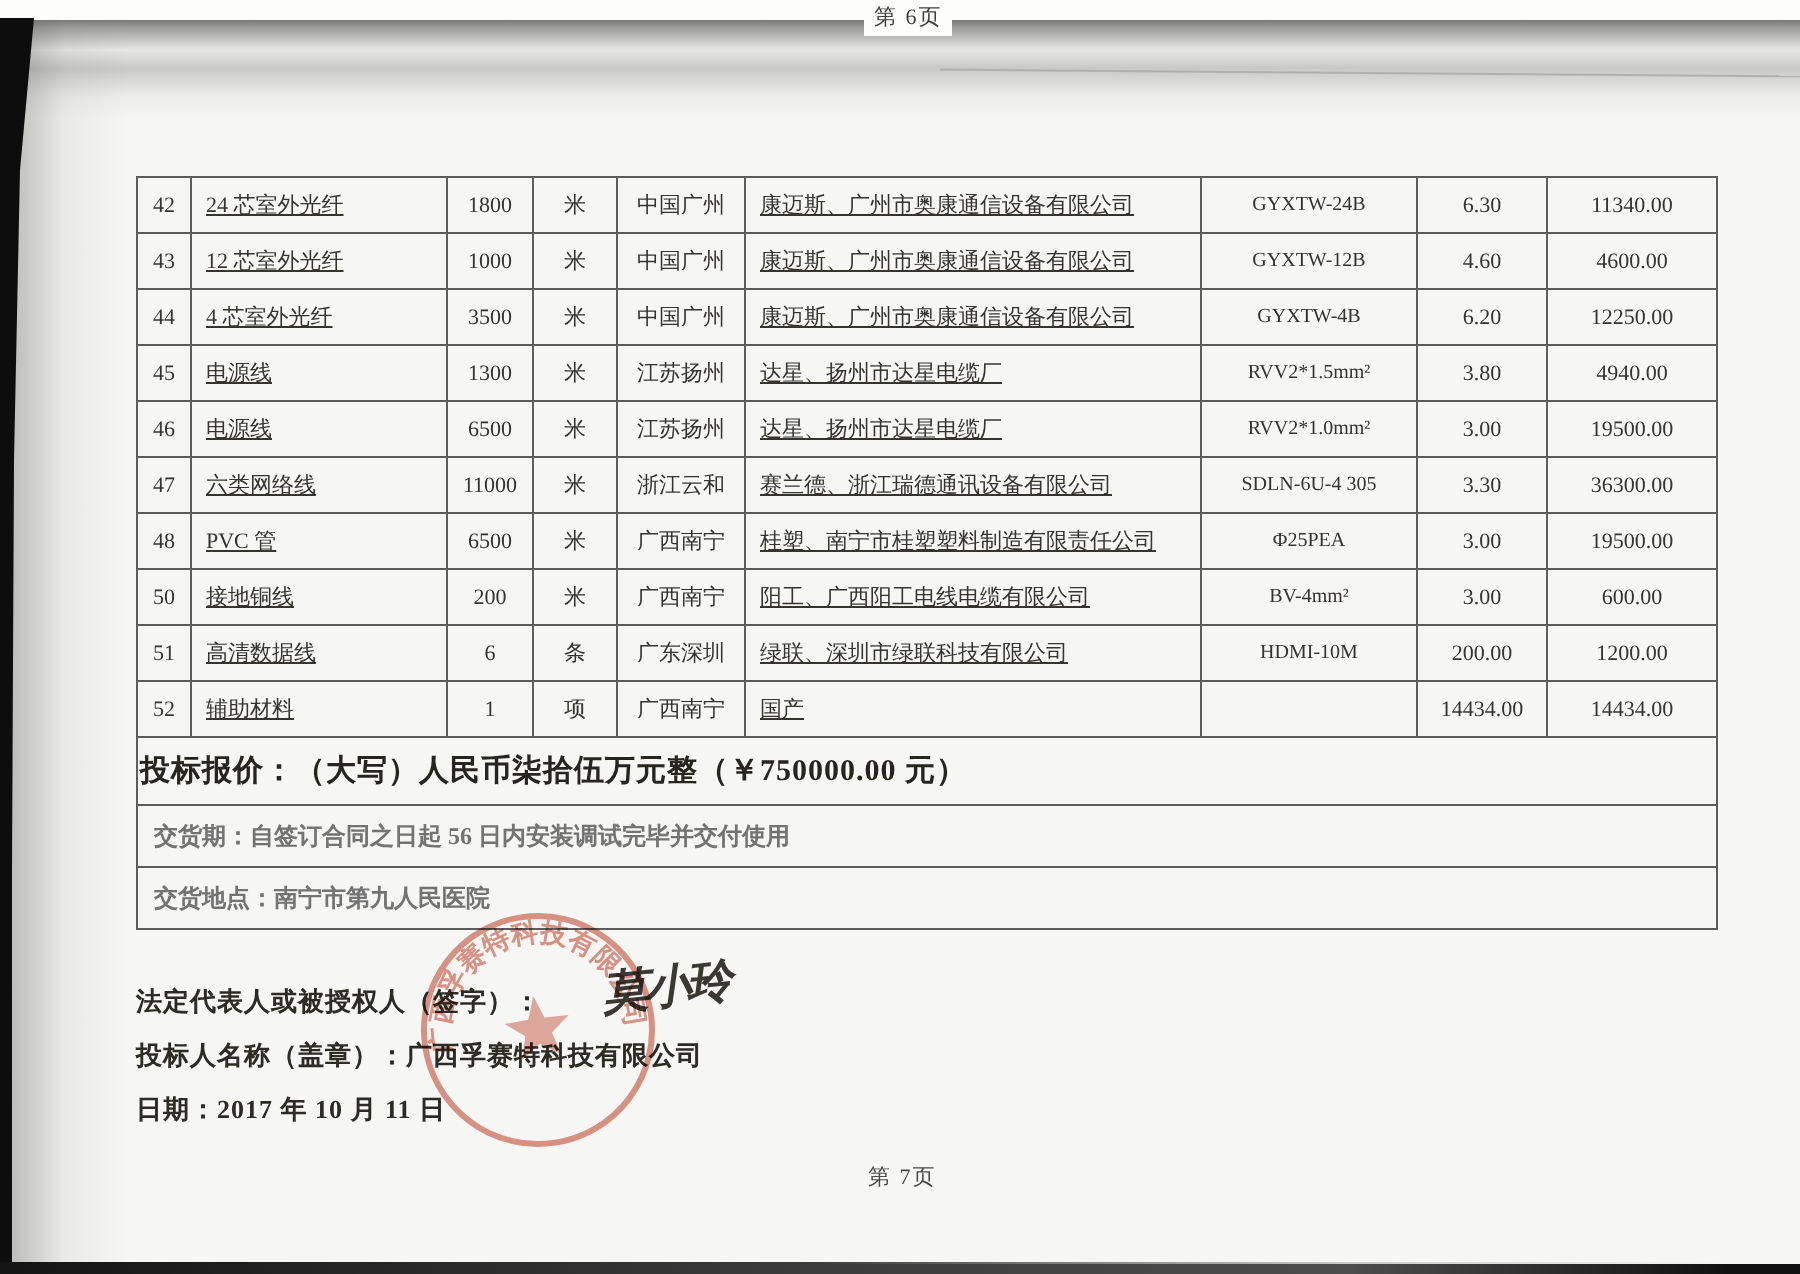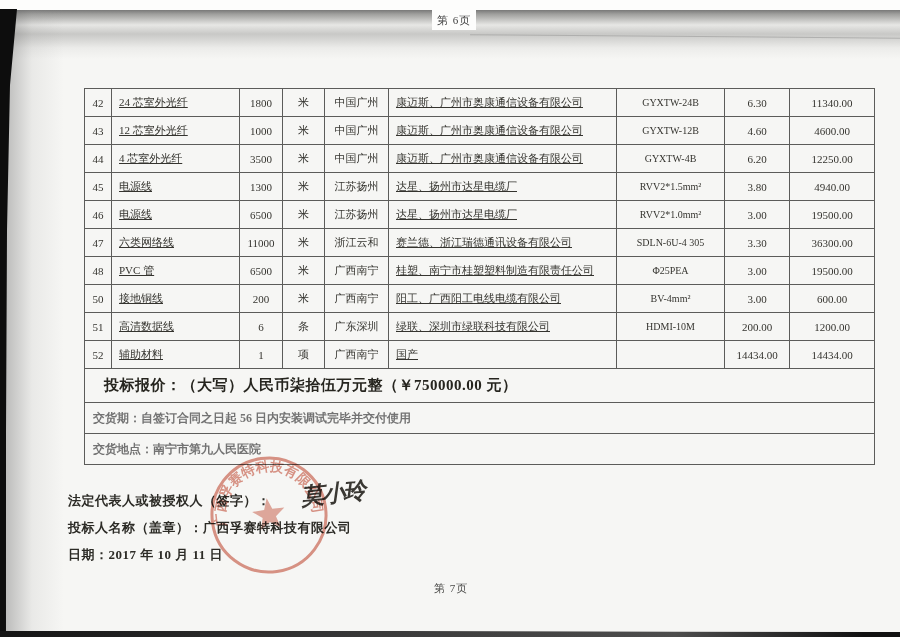--- a/index.html
+++ b/index.html
@@ -8,21 +8,21 @@
     background:#111;
     font-family:"Liberation Serif","DejaVu Serif",serif;
   }
   
   .top-strip{
     position:absolute;top:0;left:0;width:900px;height:10px;
     background:#fdfdfc;z-index:3;
   }
   .page-label-top{
     position:absolute;top:1px;left:432px;z-index:4;
-    font-size:11px;color:#3f3f3f;background:#fdfdfc;padding:12px 5px 2px;
+    font-size:11px;color:#3f3f3f;background:#fdfdfc;padding:0 5px 2px;
     letter-spacing:1px;white-space:nowrap;
   }
   .page{
     position:absolute;left:6px;top:9px;right:0;bottom:5px;
     background:#f6f6f4;z-index:1;
   }
   .page::before{ 
     content:'';position:absolute;top:0;left:0;right:0;height:50px;
     background:linear-gradient(180deg,#6f6f6f 0%,#9e9e9c 10%,#e7e7e5 32%,#c8c8c6 50%,#ececea 78%,#f6f6f4 100%);
   }
@@ -37,33 +37,32 @@
   .left-wedge{position:absolute;left:0;top:0;width:30px;height:637px;z-index:5;}
   .bottom-edge{
     position:absolute;left:0;right:0;bottom:0;height:6px;z-index:5;
     background:linear-gradient(to right,#141414 0%,#3c3c3c 45%,rgba(150,150,150,.45) 75%,rgba(235,235,235,0) 96%);
   }
   
   .doc-table{
     position:absolute;left:68px;top:88px;width:790px;z-index:2;
     border-collapse:collapse;table-layout:fixed;
     background:transparent;
-    margin-left:16px;
   }
   .doc-table td{
     border:1px solid #5c5c5a;
     font-size:11px;color:#35342f;text-align:center;
     padding:0 2px;overflow:hidden;white-space:nowrap;vertical-align:middle;
   }
   .item-row{height:28px;}
   .col-item,.col-manufacturer{text-align:left !important;padding-left:7px !important;text-decoration:underline;}
   .col-model{font-size:10px !important;}
   .row-price td{
     font-size:15px;font-weight:bold;color:#26251f;height:33px;
-    text-align:left;padding-left:19px;letter-spacing:.5px;
+    text-align:left;padding-left:1px;letter-spacing:.5px;
   }
   .row-delivery td,.row-place td{
     font-size:12px;font-weight:bold;color:#737373;height:30px;
     text-align:left;padding-left:8px;
   }
   
   .sig-line{
     position:absolute;left:68px;z-index:2;
     font-size:13px;font-weight:bold;color:#2c2b26;white-space:nowrap;letter-spacing:.5px;
   }

